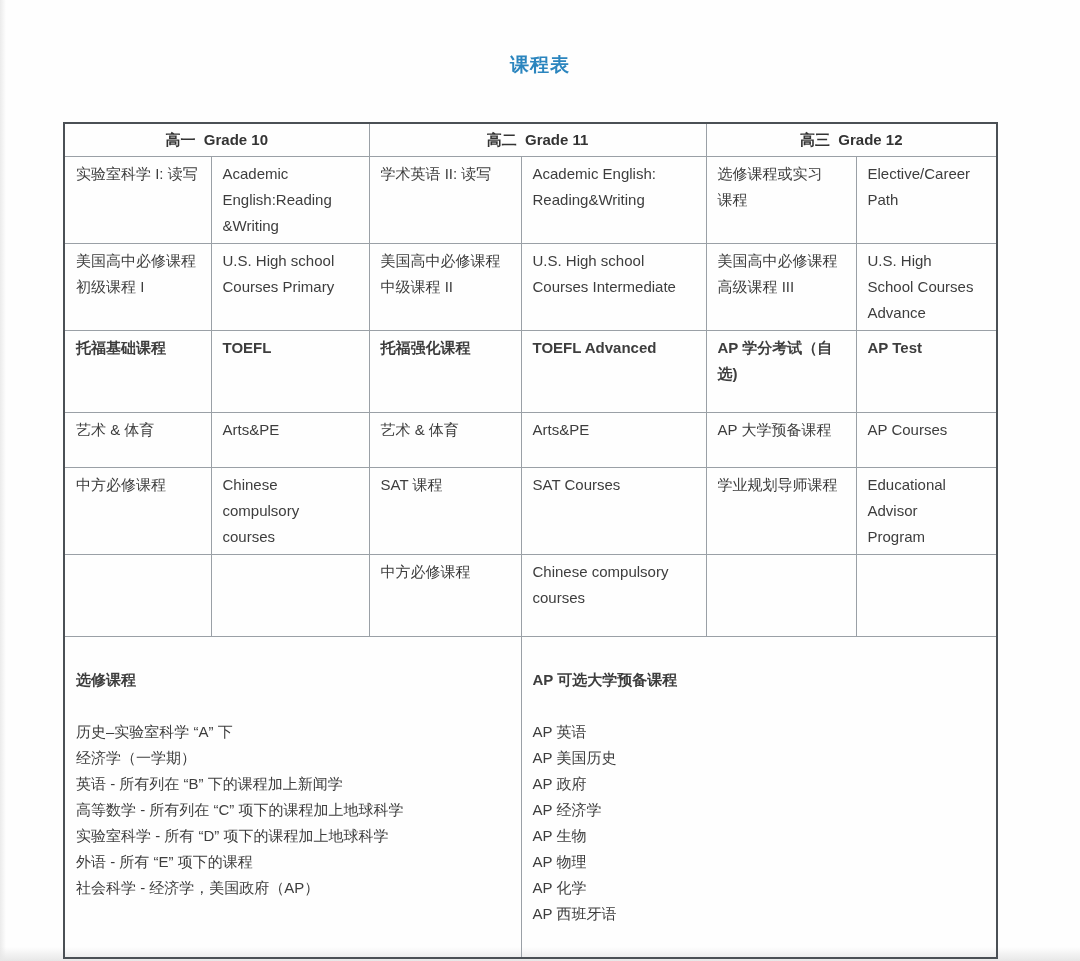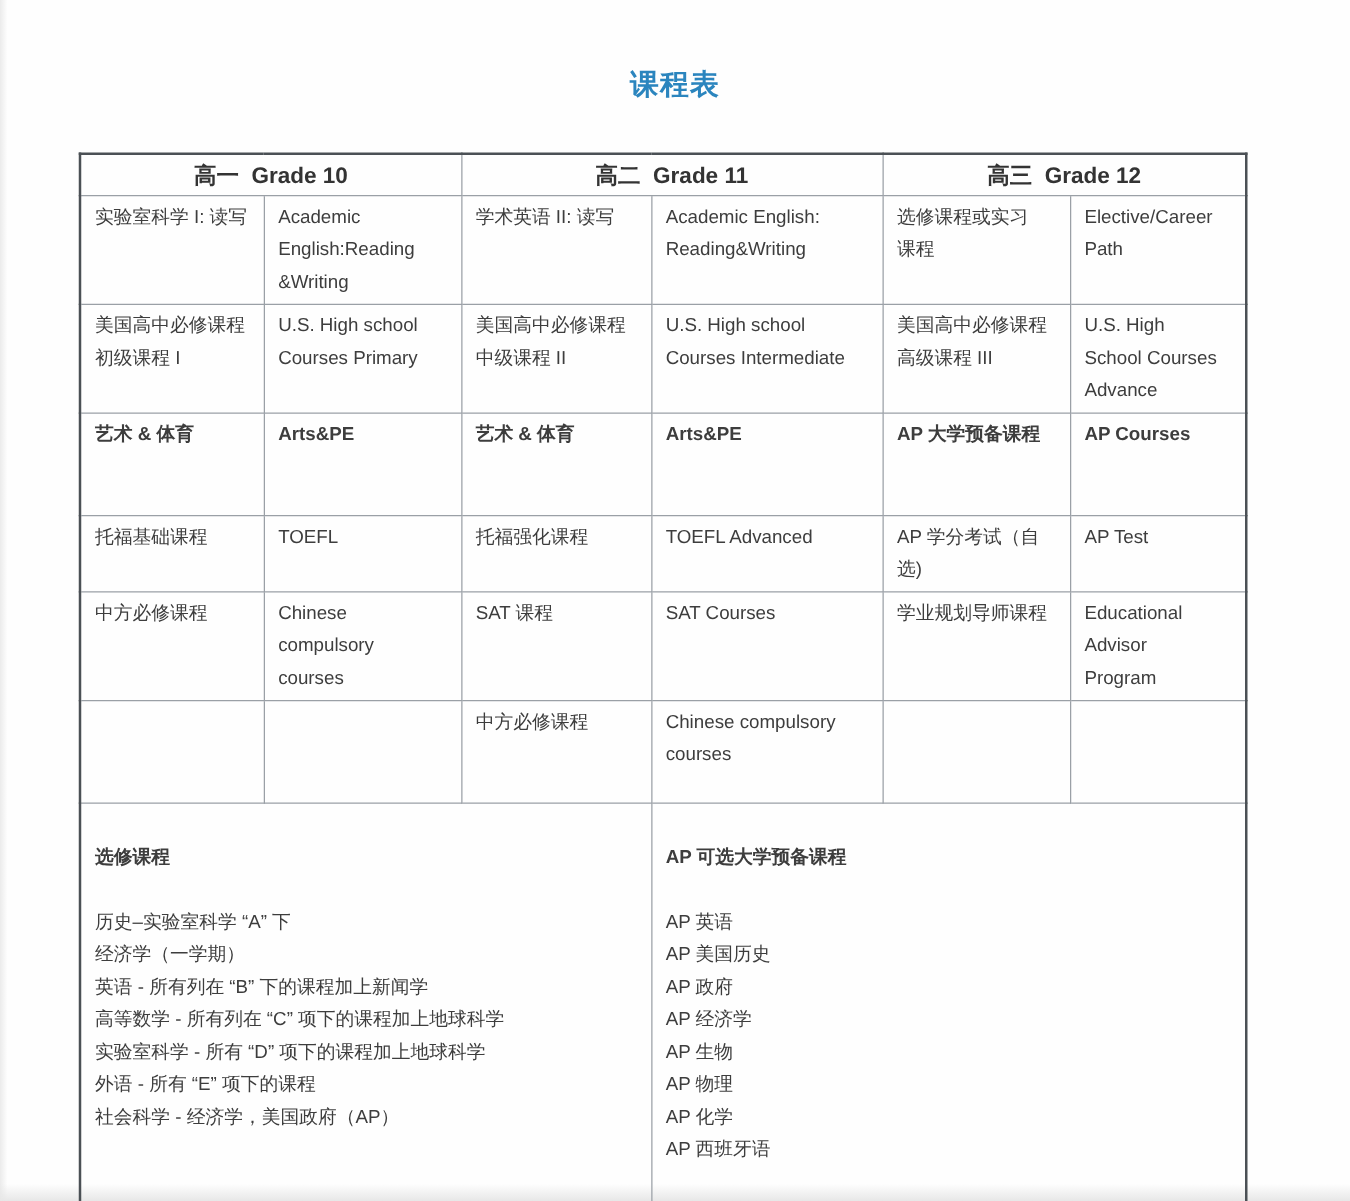--- a/index.html
+++ b/index.html
@@ -3,27 +3,27 @@
 <meta charset="utf-8">
 <style>
   html,body{margin:0;padding:0;background:#ffffff;}
   body{font-family:"Liberation Sans","DejaVu Sans",sans-serif;}
   .page{position:relative;width:1080px;height:961px;background:#fefefe;overflow:hidden;}
   .edge-left{position:absolute;left:0;top:0;width:6px;height:100%;
              background:linear-gradient(to right,#ebebeb,rgba(255,255,255,0));}
   .edge-bottom{position:absolute;left:0;bottom:0;width:100%;height:14px;
              background:linear-gradient(to top,#e7e7e7,rgba(255,255,255,0));}
   .title{position:absolute;top:52px;left:0;width:100%;margin:0;text-align:center;
-         font-size:23px;font-weight:bold;letter-spacing:1px;color:var(--accent,#2b85be);}
+         font-size:19px;font-weight:bold;letter-spacing:1px;color:var(--accent,#2b85be);}
   table.schedule{position:absolute;left:63px;top:122px;width:933px;
          border-collapse:collapse;table-layout:fixed;
          color:var(--text,#3d3d3d);font-size:15px;
          border:2px solid var(--border-outer,#4b5055);}
   .schedule th,.schedule td{border:1px solid var(--border-inner,#9aa0a6);}
-  .schedule th{height:28px;padding:2px 4px;font-size:18px;font-weight:700;
+  .schedule th{height:28px;padding:2px 4px;font-size:15px;font-weight:700;
          text-align:center;white-space:pre-wrap;color:#333333;}
   .schedule td{vertical-align:top;padding:4px 11px;line-height:26px;white-space:pre-line;}
   #course-body tr:nth-child(1){height:82px;}
   #course-body tr:nth-child(2){height:81px;}
   #course-body tr:nth-child(3){height:82px;font-weight:bold;}
   #course-body tr:nth-child(4){height:55px;}
   #course-body tr:nth-child(5){height:54px;}
   #course-body tr:nth-child(6){height:82px;}
   #course-body tr:nth-child(7){height:63px;}
   #course-body tr:nth-child(6) td:first-child{vertical-align:middle;}
@@ -78,35 +78,35 @@
 中级课程 II</td>
           <td>U.S. High school
 Courses Intermediate</td>
           <td>美国高中必修课程
 高级课程 III</td>
           <td>U.S. High
 School Courses
 Advance</td>
         </tr>
         <tr>
-          <td>艺术 &amp; 体育</td>
-          <td>Arts&amp;PE</td>
-          <td>艺术 &amp; 体育</td>
-          <td>Arts&amp;PE</td>
-          <td>AP 大学预备课程</td>
-          <td>AP Courses</td>
-        </tr>
-        <tr>
           <td>托福基础课程</td>
           <td>TOEFL</td>
           <td>托福强化课程</td>
           <td>TOEFL Advanced</td>
           <td>AP 学分考试（自
 选)</td>
           <td>AP Test</td>
+        </tr>
+        <tr>
+          <td>艺术 &amp; 体育</td>
+          <td>Arts&amp;PE</td>
+          <td>艺术 &amp; 体育</td>
+          <td>Arts&amp;PE</td>
+          <td>AP 大学预备课程</td>
+          <td>AP Courses</td>
         </tr>
         <tr>
           <td>中方必修课程</td>
           <td>Chinese
 compulsory
 courses</td>
           <td>SAT 课程</td>
           <td>SAT Courses</td>
           <td>学业规划导师课程</td>
           <td>Educational

